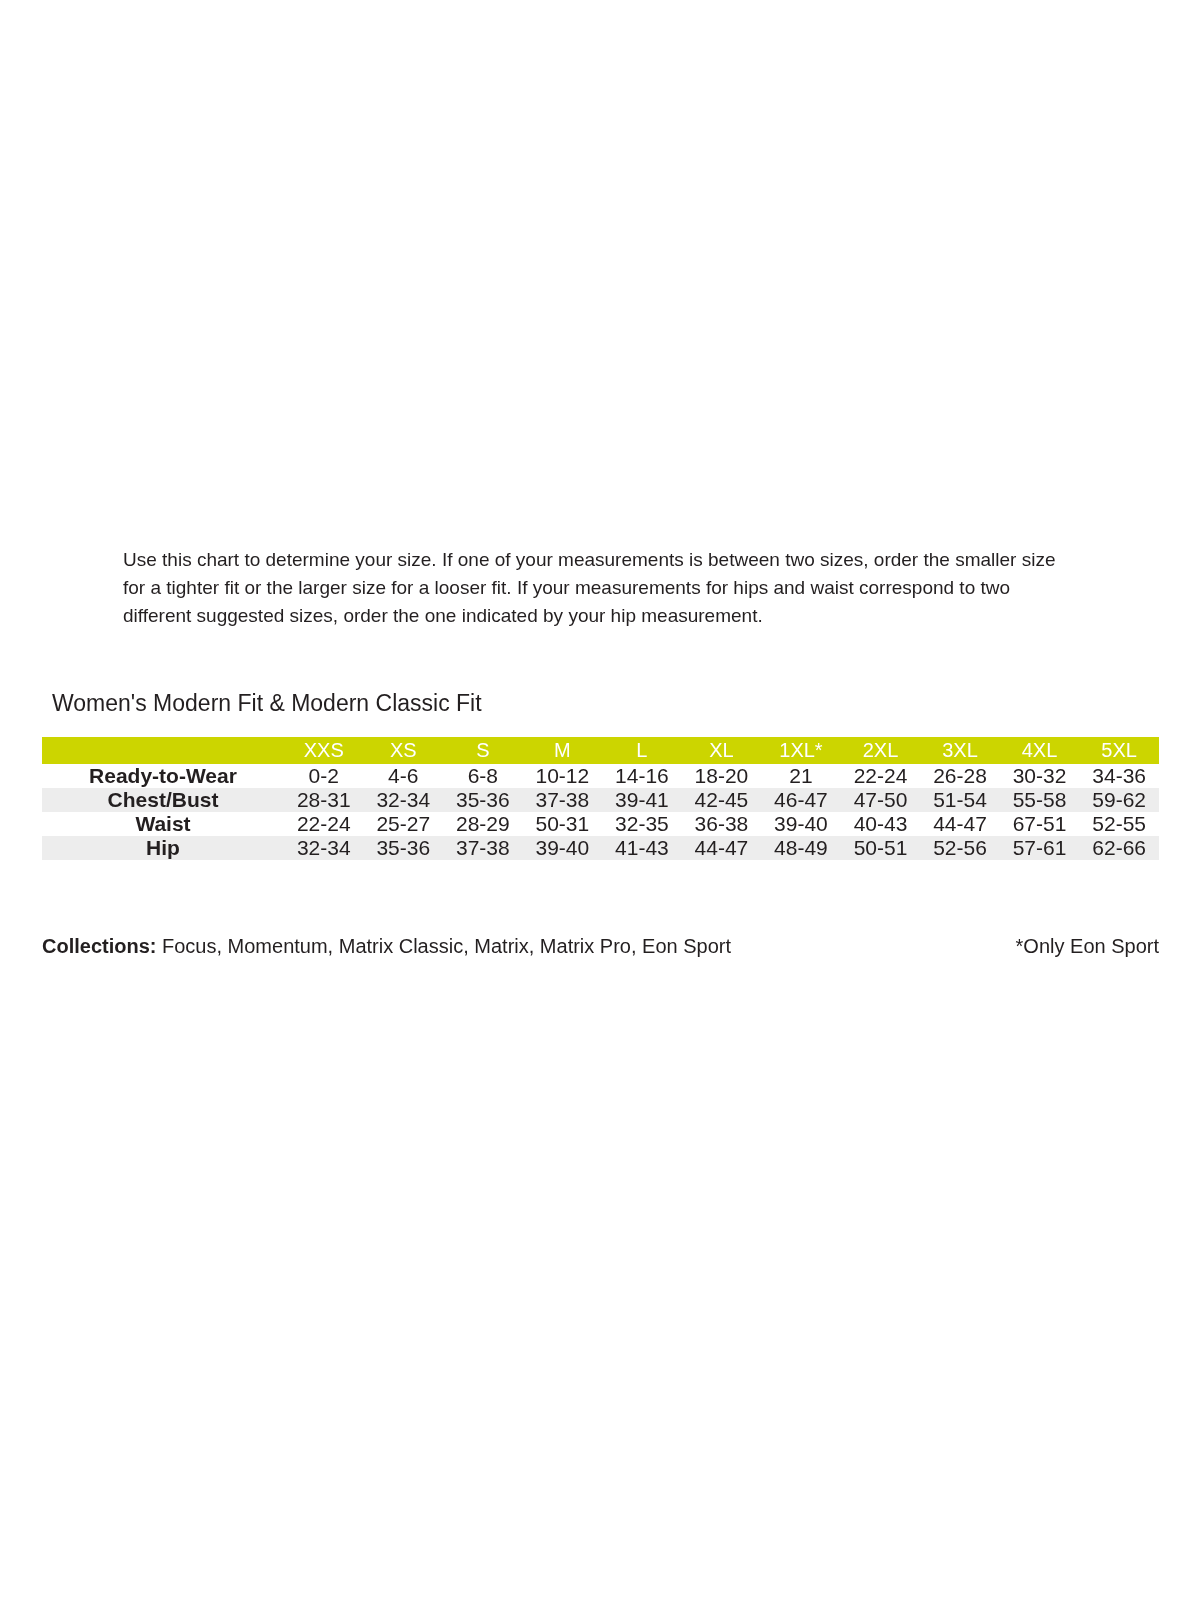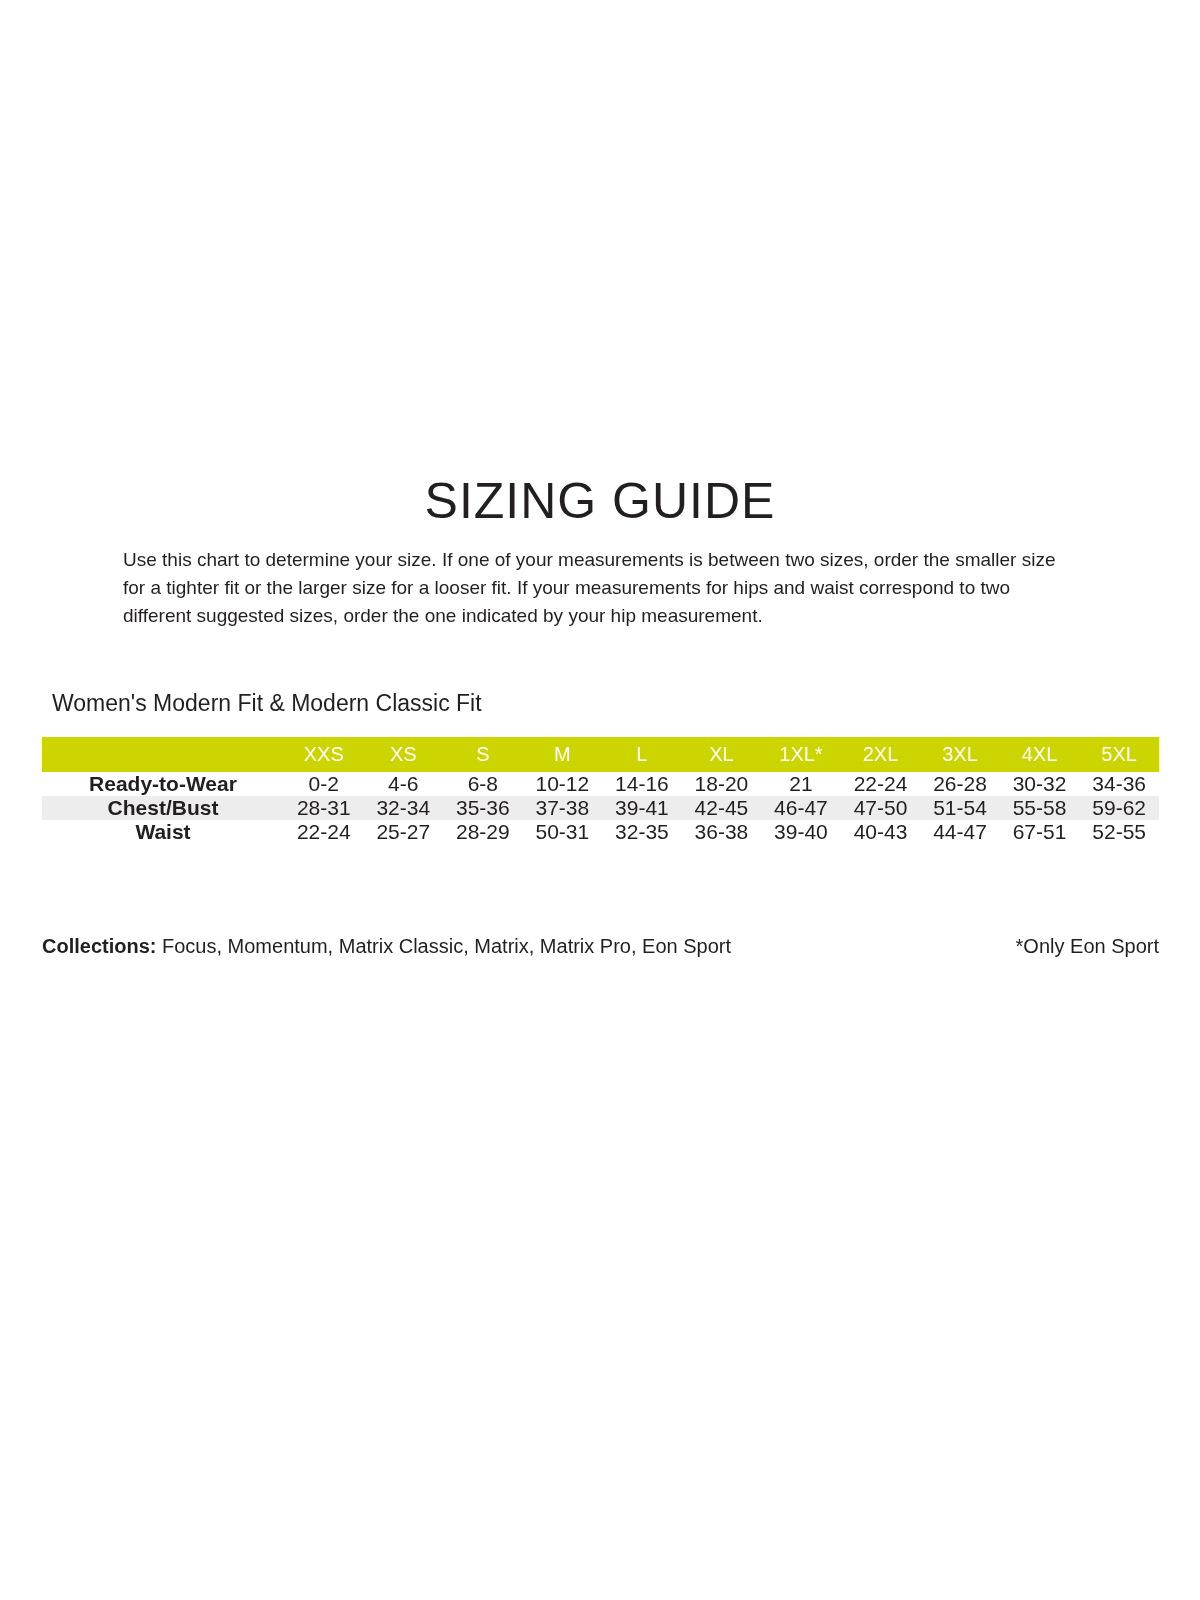--- a/index.html
+++ b/index.html
@@ -30,21 +30,21 @@
     color: var(--text, #231F20);
   }
 
   .size-table {
     position: absolute; top: 737px; left: 42px; width: 1117px;
     border-collapse: collapse; table-layout: fixed;
   }
   .size-table col.label-col { width: 242px; }
   .size-table thead tr {
     background: var(--header-bg, #CCD500);
-    height: 35px;
+    height: 27px;
   }
   .size-table thead th {
     color: var(--header-text, #FFFFFF);
     font-size: 20px; font-weight: 400;
     text-align: center; vertical-align: middle;
   }
   .size-table tbody tr { height: 24px; }
   .size-table tbody tr:nth-child(even) { background: var(--stripe-bg, #EDEDED); }
   .size-table tbody th.row-label {
     font-size: 21px; font-weight: 700;
@@ -61,21 +61,20 @@
     font-size: 20px;
   }
   .collections .bold { font-weight: 700; }
   .footer-note { font-size: 20px; }
 </style>
 </head>
 <body>
 
 <div class="page">
 
-  <h1 class="title">SIZING GUIDE</h1>
 
   <p class="intro">Use this chart to determine your size. If one of your measurements is between two sizes, order the smaller size for a tighter fit or the larger size for a looser fit. If your measurements for hips and waist correspond to two different suggested sizes, order the one indicated by your hip measurement.</p>
 
   <h2 class="section-heading">Women's Modern Fit &amp; Modern Classic Fit</h2>
 
   <table class="size-table">
     <colgroup>
       <col class="label-col">
     </colgroup>
     <thead>
@@ -130,20 +129,34 @@
           <td>28-29</td>
           <td>50-31</td>
           <td>32-35</td>
           <td>36-38</td>
           <td>39-40</td>
           <td>40-43</td>
           <td>44-47</td>
           <td>67-51</td>
           <td>52-55</td>
         </tr>
+        <tr>
+          <th class="row-label">Hip</th>
+          <td>32-34</td>
+          <td>35-36</td>
+          <td>37-38</td>
+          <td>39-40</td>
+          <td>41-43</td>
+          <td>44-47</td>
+          <td>48-49</td>
+          <td>50-51</td>
+          <td>52-56</td>
+          <td>57-61</td>
+          <td>62-66</td>
+        </tr>
       </tbody>
   </table>
 
   <div class="footer-row">
     <div class="collections"><span class="bold">Collections:</span><span> Focus, Momentum, Matrix Classic, Matrix, Matrix Pro, Eon Sport</span></div>
     <div class="footer-note">*Only Eon Sport</div>
   </div>
 
 </div>
 

